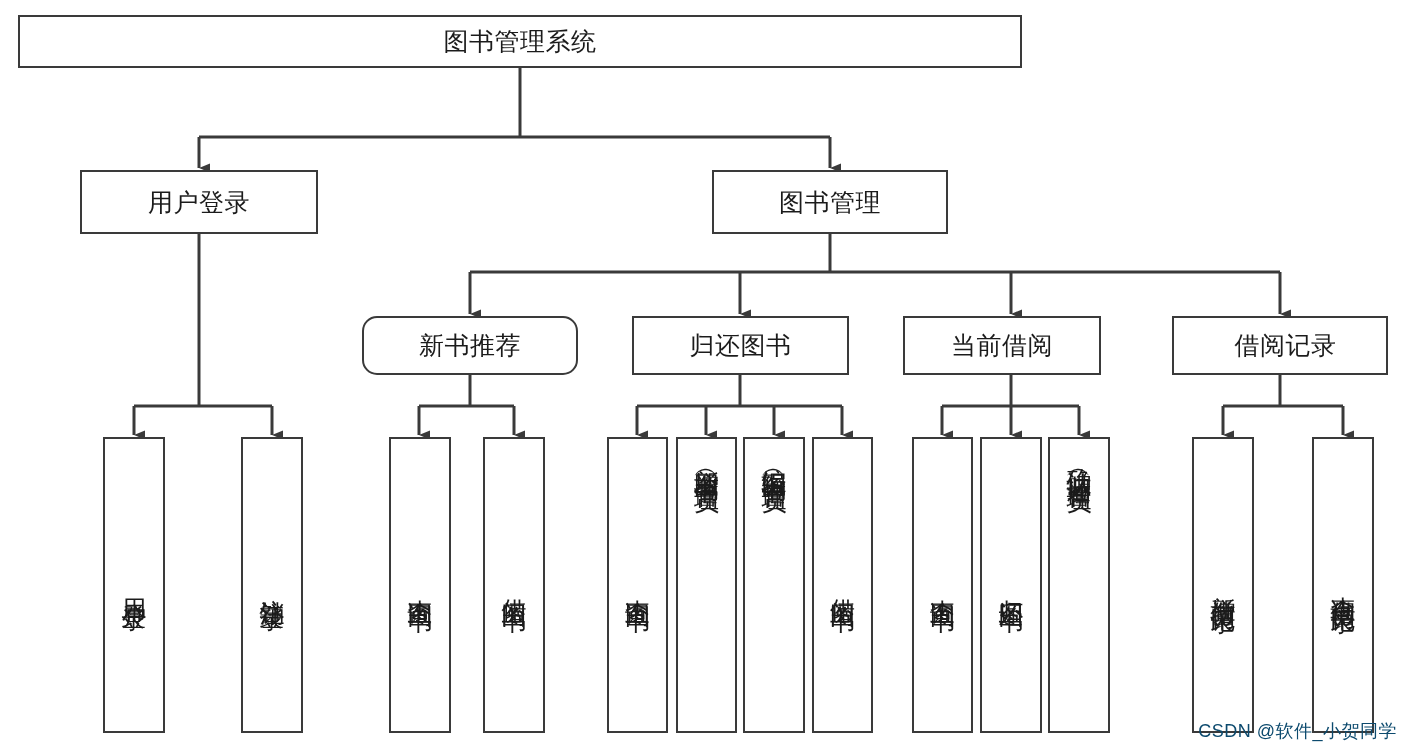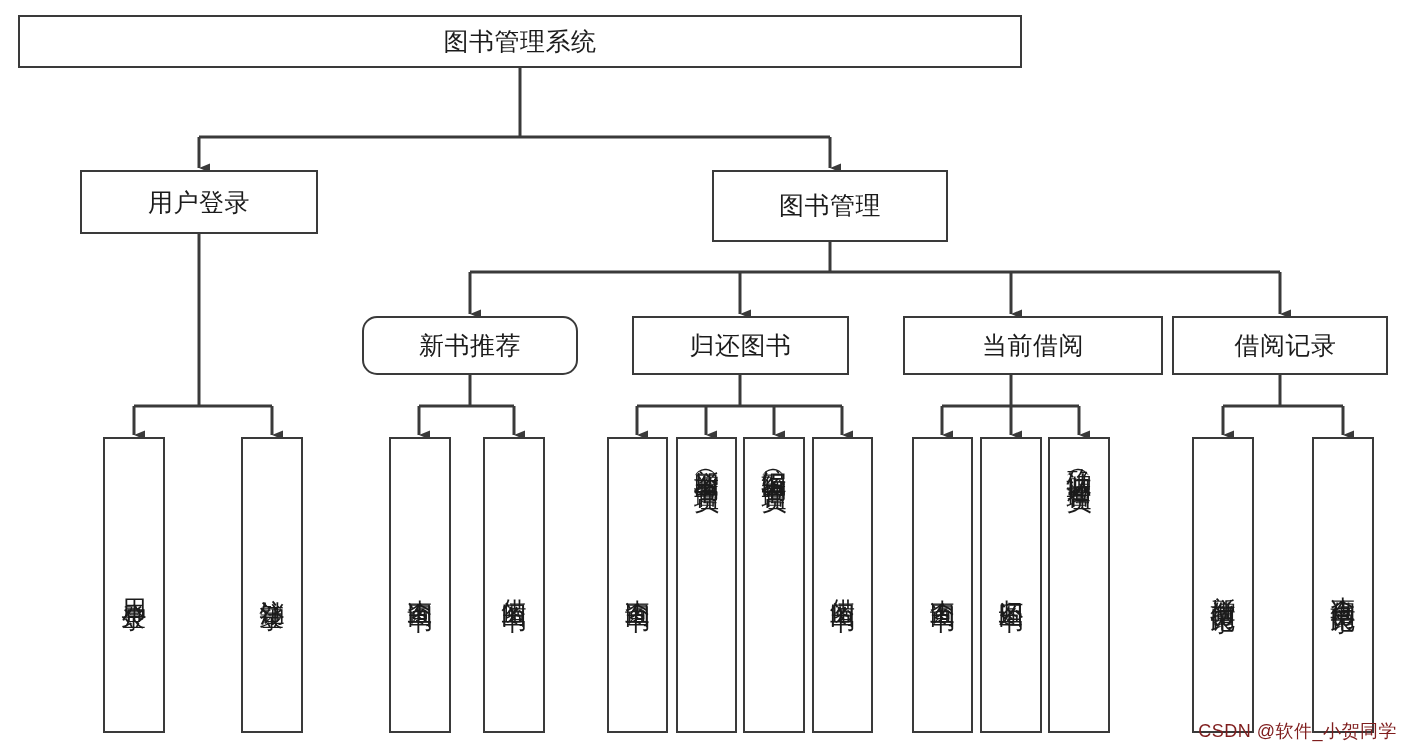--- a/index.html
+++ b/index.html
@@ -66,21 +66,21 @@
   }
   .node.vertical.centered {
     align-items: center;
     padding-top: 0;
   }
   #watermark {
     position: absolute;
     right: 8px;
     bottom: 4px;
     font-size: 18px;
-    color: #7f1d1d;
+    color: #0c4a6e;
     letter-spacing: 0.5px;
     white-space: nowrap;
     user-select: none;
   }
 </style>
 </head>
 <body>
 
 <div id="diagram-root">
 
@@ -135,33 +135,33 @@
   </svg>
 
   <div class="node horizontal root" style="left:18px; top:15px; width:1004px; height:53px;">
     <span class="node-label">图书管理系统</span>
   </div>
 
   <div class="node horizontal" style="left:80px; top:170px; width:238px; height:64px;">
     <span class="node-label">用户登录</span>
   </div>
 
-  <div class="node horizontal" style="left:712px; top:170px; width:236px; height:72px;font-family:Liberation Serif, serif;">
+  <div class="node horizontal" style="left:712px; top:170px; width:236px; height:64px;">
     <span class="node-label">图书管理</span>
   </div>
 
   <div class="node horizontal" style="left:362px; top:316px; width:216px; height:59px;border-radius:15px;">
     <span class="node-label">新书推荐</span>
   </div>
 
   <div class="node horizontal" style="left:632px; top:316px; width:217px; height:59px;">
     <span class="node-label">归还图书</span>
   </div>
 
-  <div class="node horizontal" style="left:903px; top:316px; width:260px; height:59px;">
+  <div class="node horizontal" style="left:903px; top:316px; width:198px; height:59px;">
     <span class="node-label">当前借阅</span>
   </div>
 
   <div class="node horizontal" style="left:1172px; top:316px; width:216px; height:59px;padding-left:11px;">
     <span class="node-label">借阅记录</span>
   </div>
 
   <div class="node vertical centered" style="left:103px; top:437px; width:62px; height:296px;">
     <span class="node-label">用户登录</span>
   </div>

